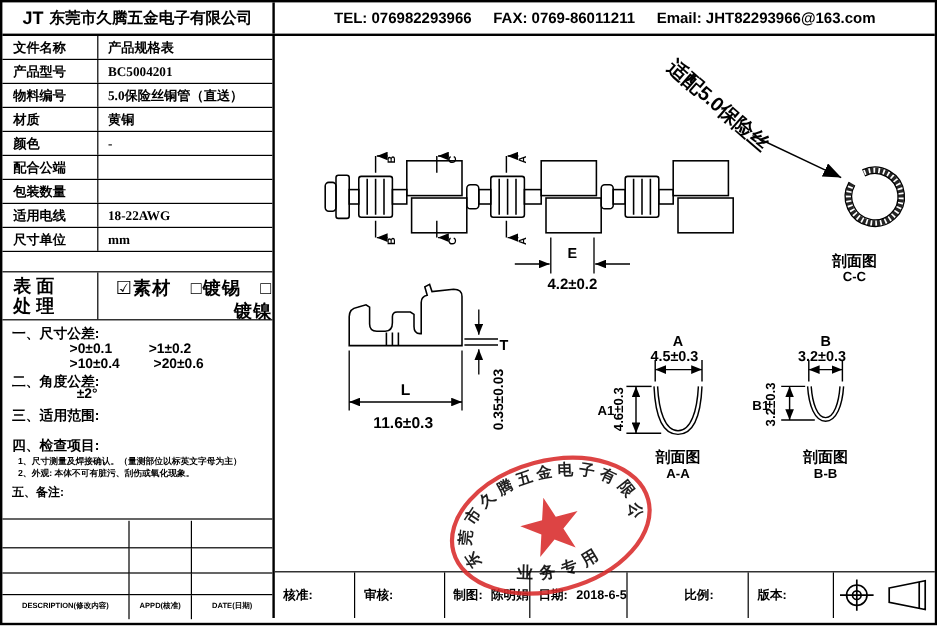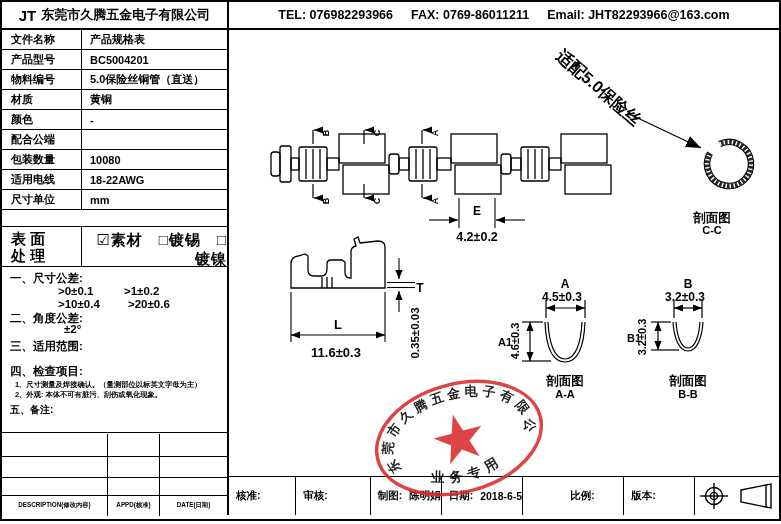--- a/index.html
+++ b/index.html
@@ -7,21 +7,21 @@
     font-family:"Liberation Sans","DejaVu Sans",sans-serif;font-weight:700;color:#000;}
   #sheet{position:absolute;left:0;top:0;width:781px;height:521px;border:2.5px solid #000;background:#fff;}
   
   #hdr{position:absolute;left:0;top:0;width:100%;height:28px;border-bottom:2px solid #000;display:flex;}
   #hdr .co{width:227px;border-right:2px solid #000;display:flex;align-items:center;justify-content:center;font-size:13px;gap:5px;white-space:nowrap;}
   #hdr .ct{flex:1;display:flex;align-items:center;justify-content:center;gap:18px;font-size:12.5px;white-space:nowrap;}
   
   #vdiv{position:absolute;left:225px;top:28px;width:2px;height:485px;background:#000;}
   
   #spec{position:absolute;left:0;top:28px;width:225px;}
-  .srow{display:flex;height:20px;border-bottom:1.5px solid #000;font-size:11px;}
+  .srow{display:flex;height:20px;border-bottom:1.5px solid #000;font-size:11px;font-family:Liberation Serif, serif;}
   .srow .lab{width:80px;border-right:1.5px solid #000;padding-left:9px;display:flex;align-items:center;}
   .srow .val{flex:1;padding-left:8px;display:flex;align-items:center;white-space:nowrap;}
   #emptyrow{position:absolute;left:0;top:208px;width:225px;height:17px;border-bottom:1.5px solid #000;}
   #surface{position:absolute;left:0;top:225px;width:225px;height:40px;border-bottom:1.5px solid #000;display:flex;font-size:15px;}
   #surface .lab{width:80px;border-right:1.5px solid #000;padding:3px 0 0 9px;line-height:17px;}
   #surface .val{flex:1;padding:4px 0 0 6px;letter-spacing:1px;text-align:right;}
   
   #notes{position:absolute;left:0;top:265px;width:225px;height:166px;border-bottom:1.5px solid #000;font-size:11.5px;}
   #notes span{position:absolute;white-space:nowrap;}
   
@@ -79,21 +79,20 @@
     <div class="srow">
         <div class="lab">颜色</div>
         <div class="val">-</div>
       </div>
     <div class="srow">
         <div class="lab">配合公端</div>
         <div class="val"></div>
       </div>
     <div class="srow">
         <div class="lab">包装数量</div>
-        <div class="val">10080</div>
       </div>
     <div class="srow">
         <div class="lab">适用电线</div>
         <div class="val">18-22AWG</div>
       </div>
     <div class="srow">
         <div class="lab">尺寸单位</div>
         <div class="val">mm</div>
       </div>
   </div>

